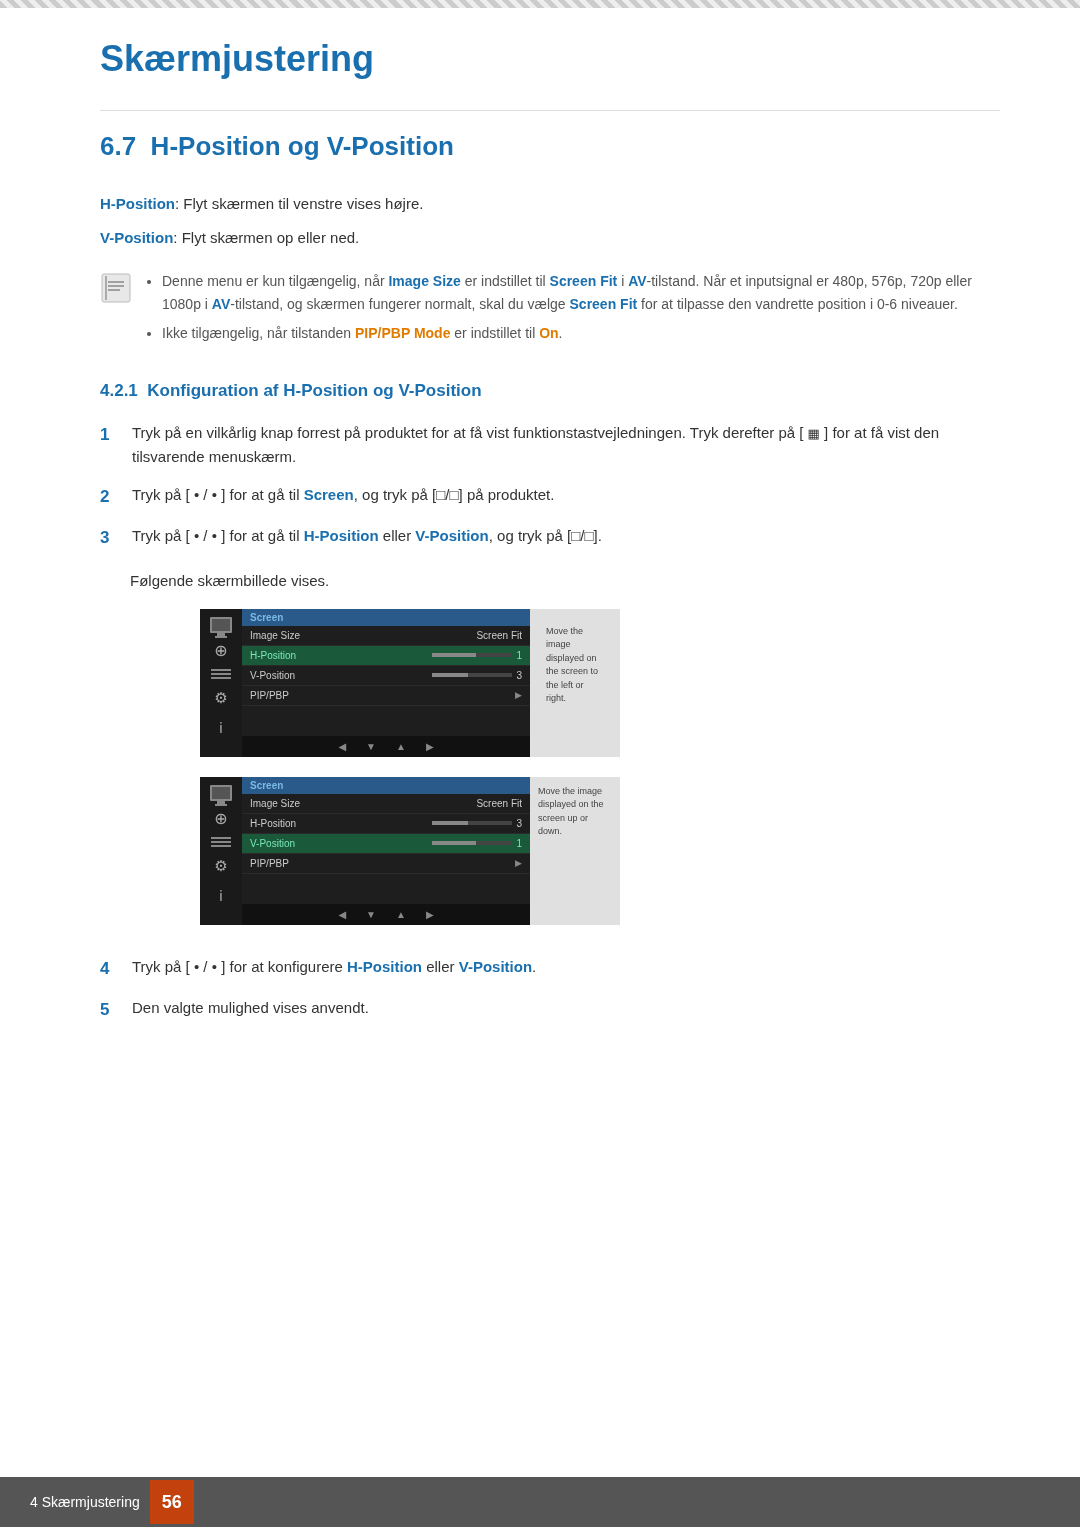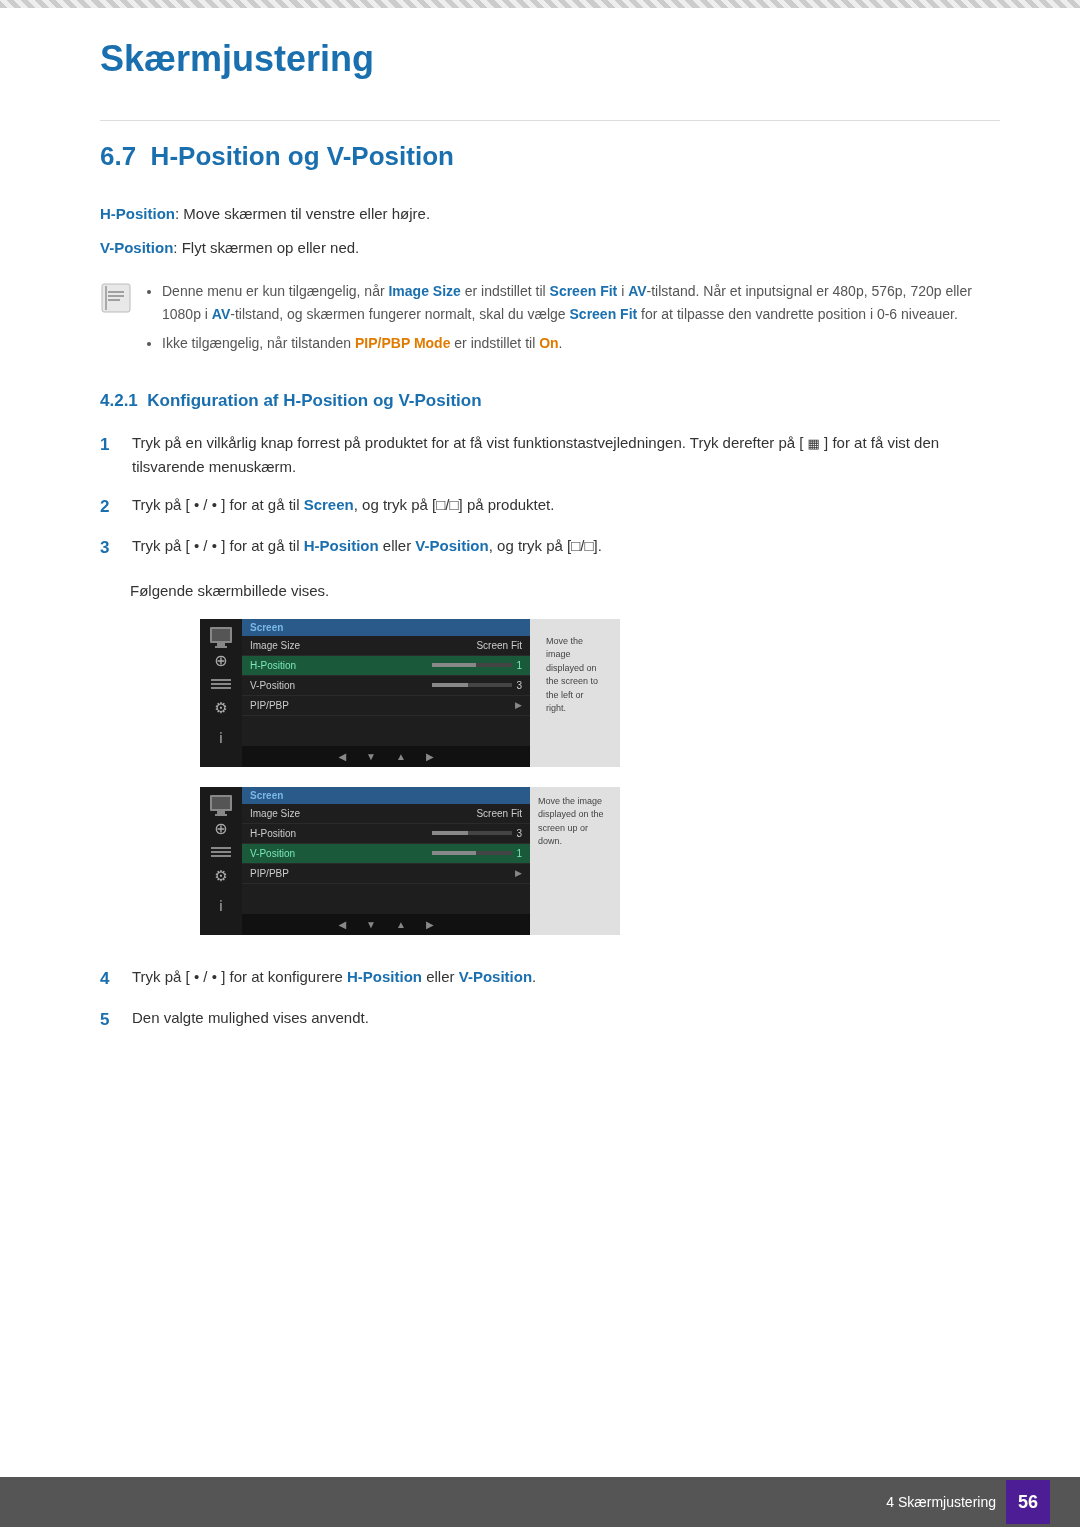--- a/index.html
+++ b/index.html
@@ -27,21 +27,20 @@
     }
 
     .page-header {
       padding: 30px 80px 10px 100px;
     }
 
     .page-title {
       font-size: 36px;
       font-weight: bold;
       color: #1a6faf;
-      margin-bottom: 10px;
     }
 
     .content {
       padding: 10px 80px 80px 100px;
     }
 
     .section-title {
       font-size: 26px;
       font-weight: bold;
       color: #1a6faf;
@@ -130,31 +129,31 @@
     
     .page-footer {
       position: absolute;
       bottom: 0;
       left: 0;
       right: 0;
       height: 50px;
       background: #555;
       display: flex;
       align-items: center;
-      justify-content: flex-end;
+      justify-content: flex-start;
       padding: 0 30px;
     }
 
     .footer-text {
       color: #fff;
       font-size: 14px;
     }
 
     .footer-num {
-      background: #4c1d95;
+      background: #c2410c;
       color: #fff;
       font-size: 18px;
       font-weight: bold;
       width: 44px;
       height: 44px;
       display: flex;
       align-items: center;
       justify-content: center;
       margin-left: 10px;
     }
@@ -177,21 +176,21 @@
 
 <div class="content">
 
   <div class="divider-line"></div>
 
   <h2 class="section-title">
     <span>6.7</span>&nbsp;&nbsp;<span>H-Position og V-Position</span>
   </h2>
 
   <p class="intro-text">
-    <span class="highlight-blue">H-Position</span><span>: Move skærmen til venstre eller højre.</span>
+    <span class="highlight-blue">H-Position</span><span>: Flyt skærmen til venstre vises højre.</span>
   </p>
   <p class="intro-text">
     <span class="highlight-blue">V-Position</span><span>: Flyt skærmen op eller ned.</span>
   </p>
 
   <div class="note-box">
 
     <svg class="note-icon" viewBox="0 0 32 32" fill="none" xmlns="http://www.w3.org/2000/svg">
       <rect x="2" y="2" width="28" height="28" rx="2" fill="#e8e8e8" stroke="#bbb" stroke-width="1"></rect>
       <line x1="8" y1="10" x2="24" y2="10" stroke="#888" stroke-width="1.5"></line>

